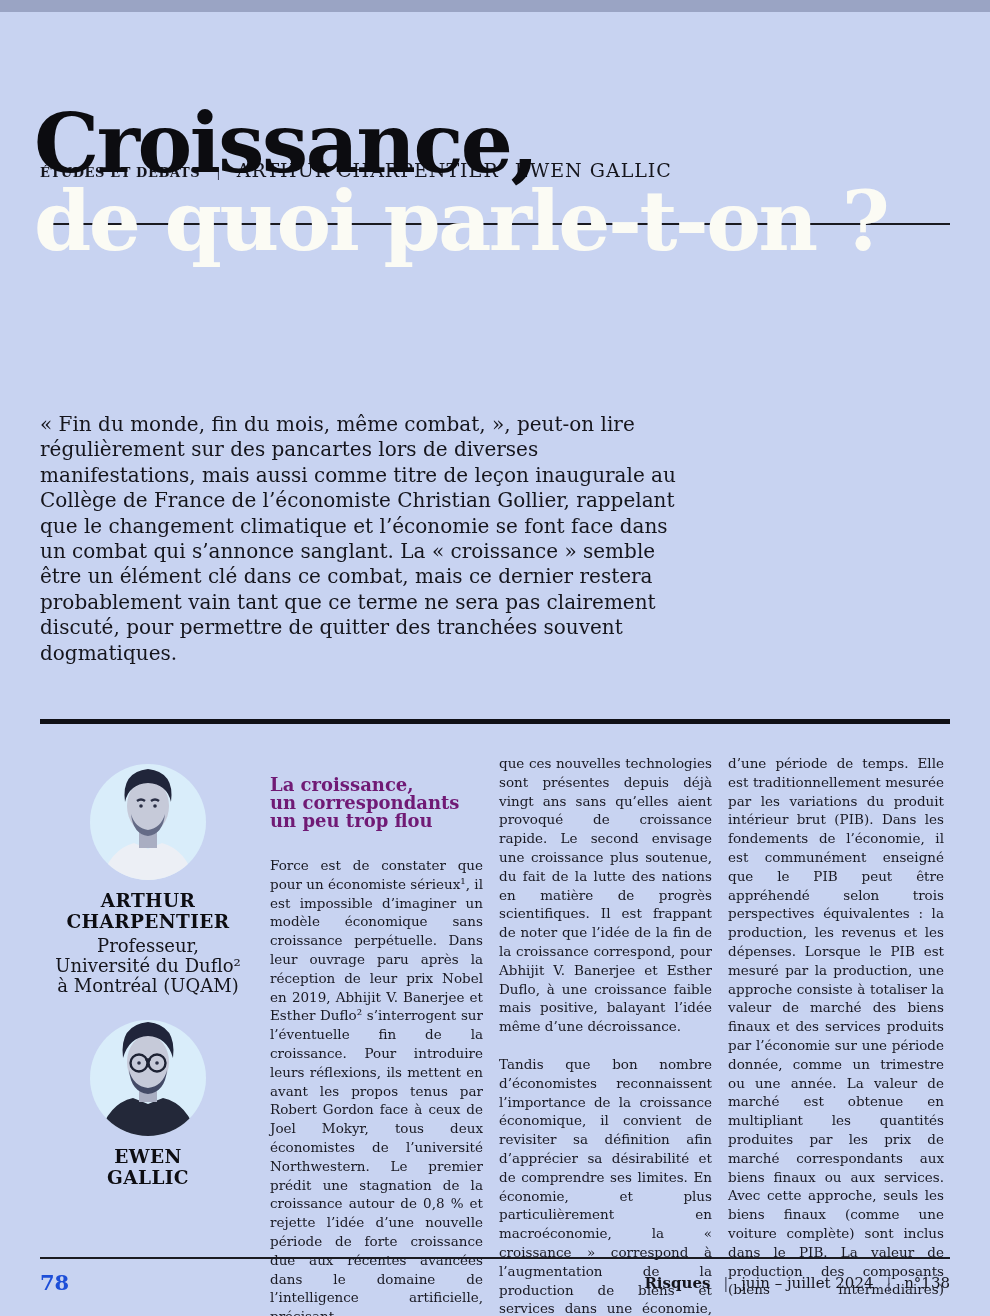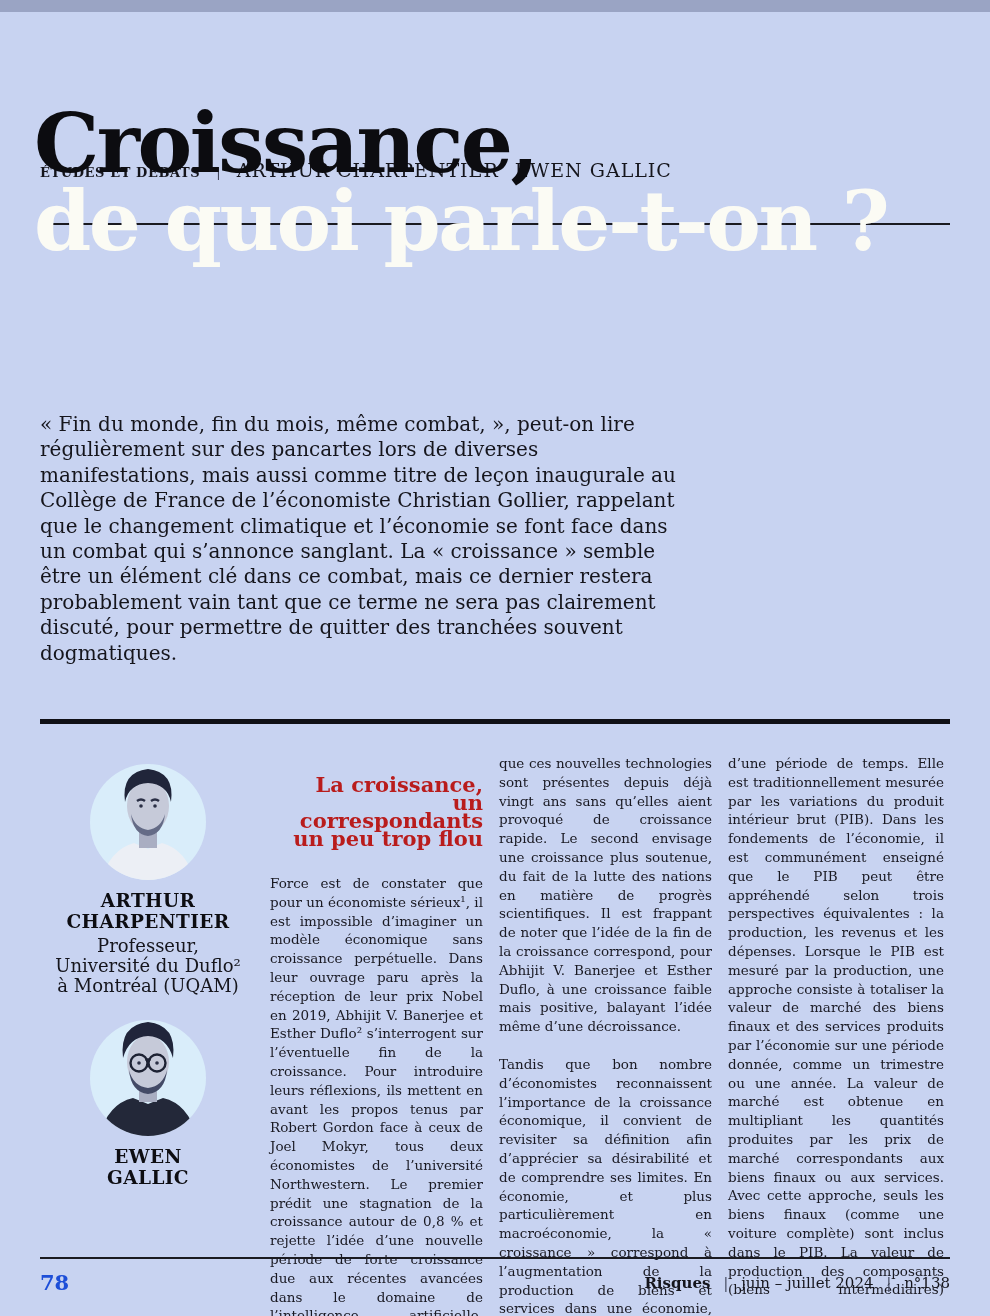--- a/index.html
+++ b/index.html
@@ -99,25 +99,25 @@
   }
   .author-role span { display: block; }
 
   .col { position: absolute; top: 742px; }
   .col2 { left: 270px; width: 213px; }
   .col3 { left: 499px; width: 213px; }
   .col4 { left: 728px; width: 216px; }
 
   .col-heading {
     margin: 22px 0 0 0;
-    text-align: right;
-    font-size: 21px;
+    text-align: left;
+    font-size: 18px;
     line-height: 18px;
     font-weight: bold;
-    color: #b91c1c;
+    color: #701a75;
   }
   .col-heading span { display: block; }
 
   .body-text {
     margin: 0;
     font-size: 13.5px;
     line-height: 18.8px;
     text-align: justify;
     hyphens: auto;
     -webkit-hyphens: auto;

